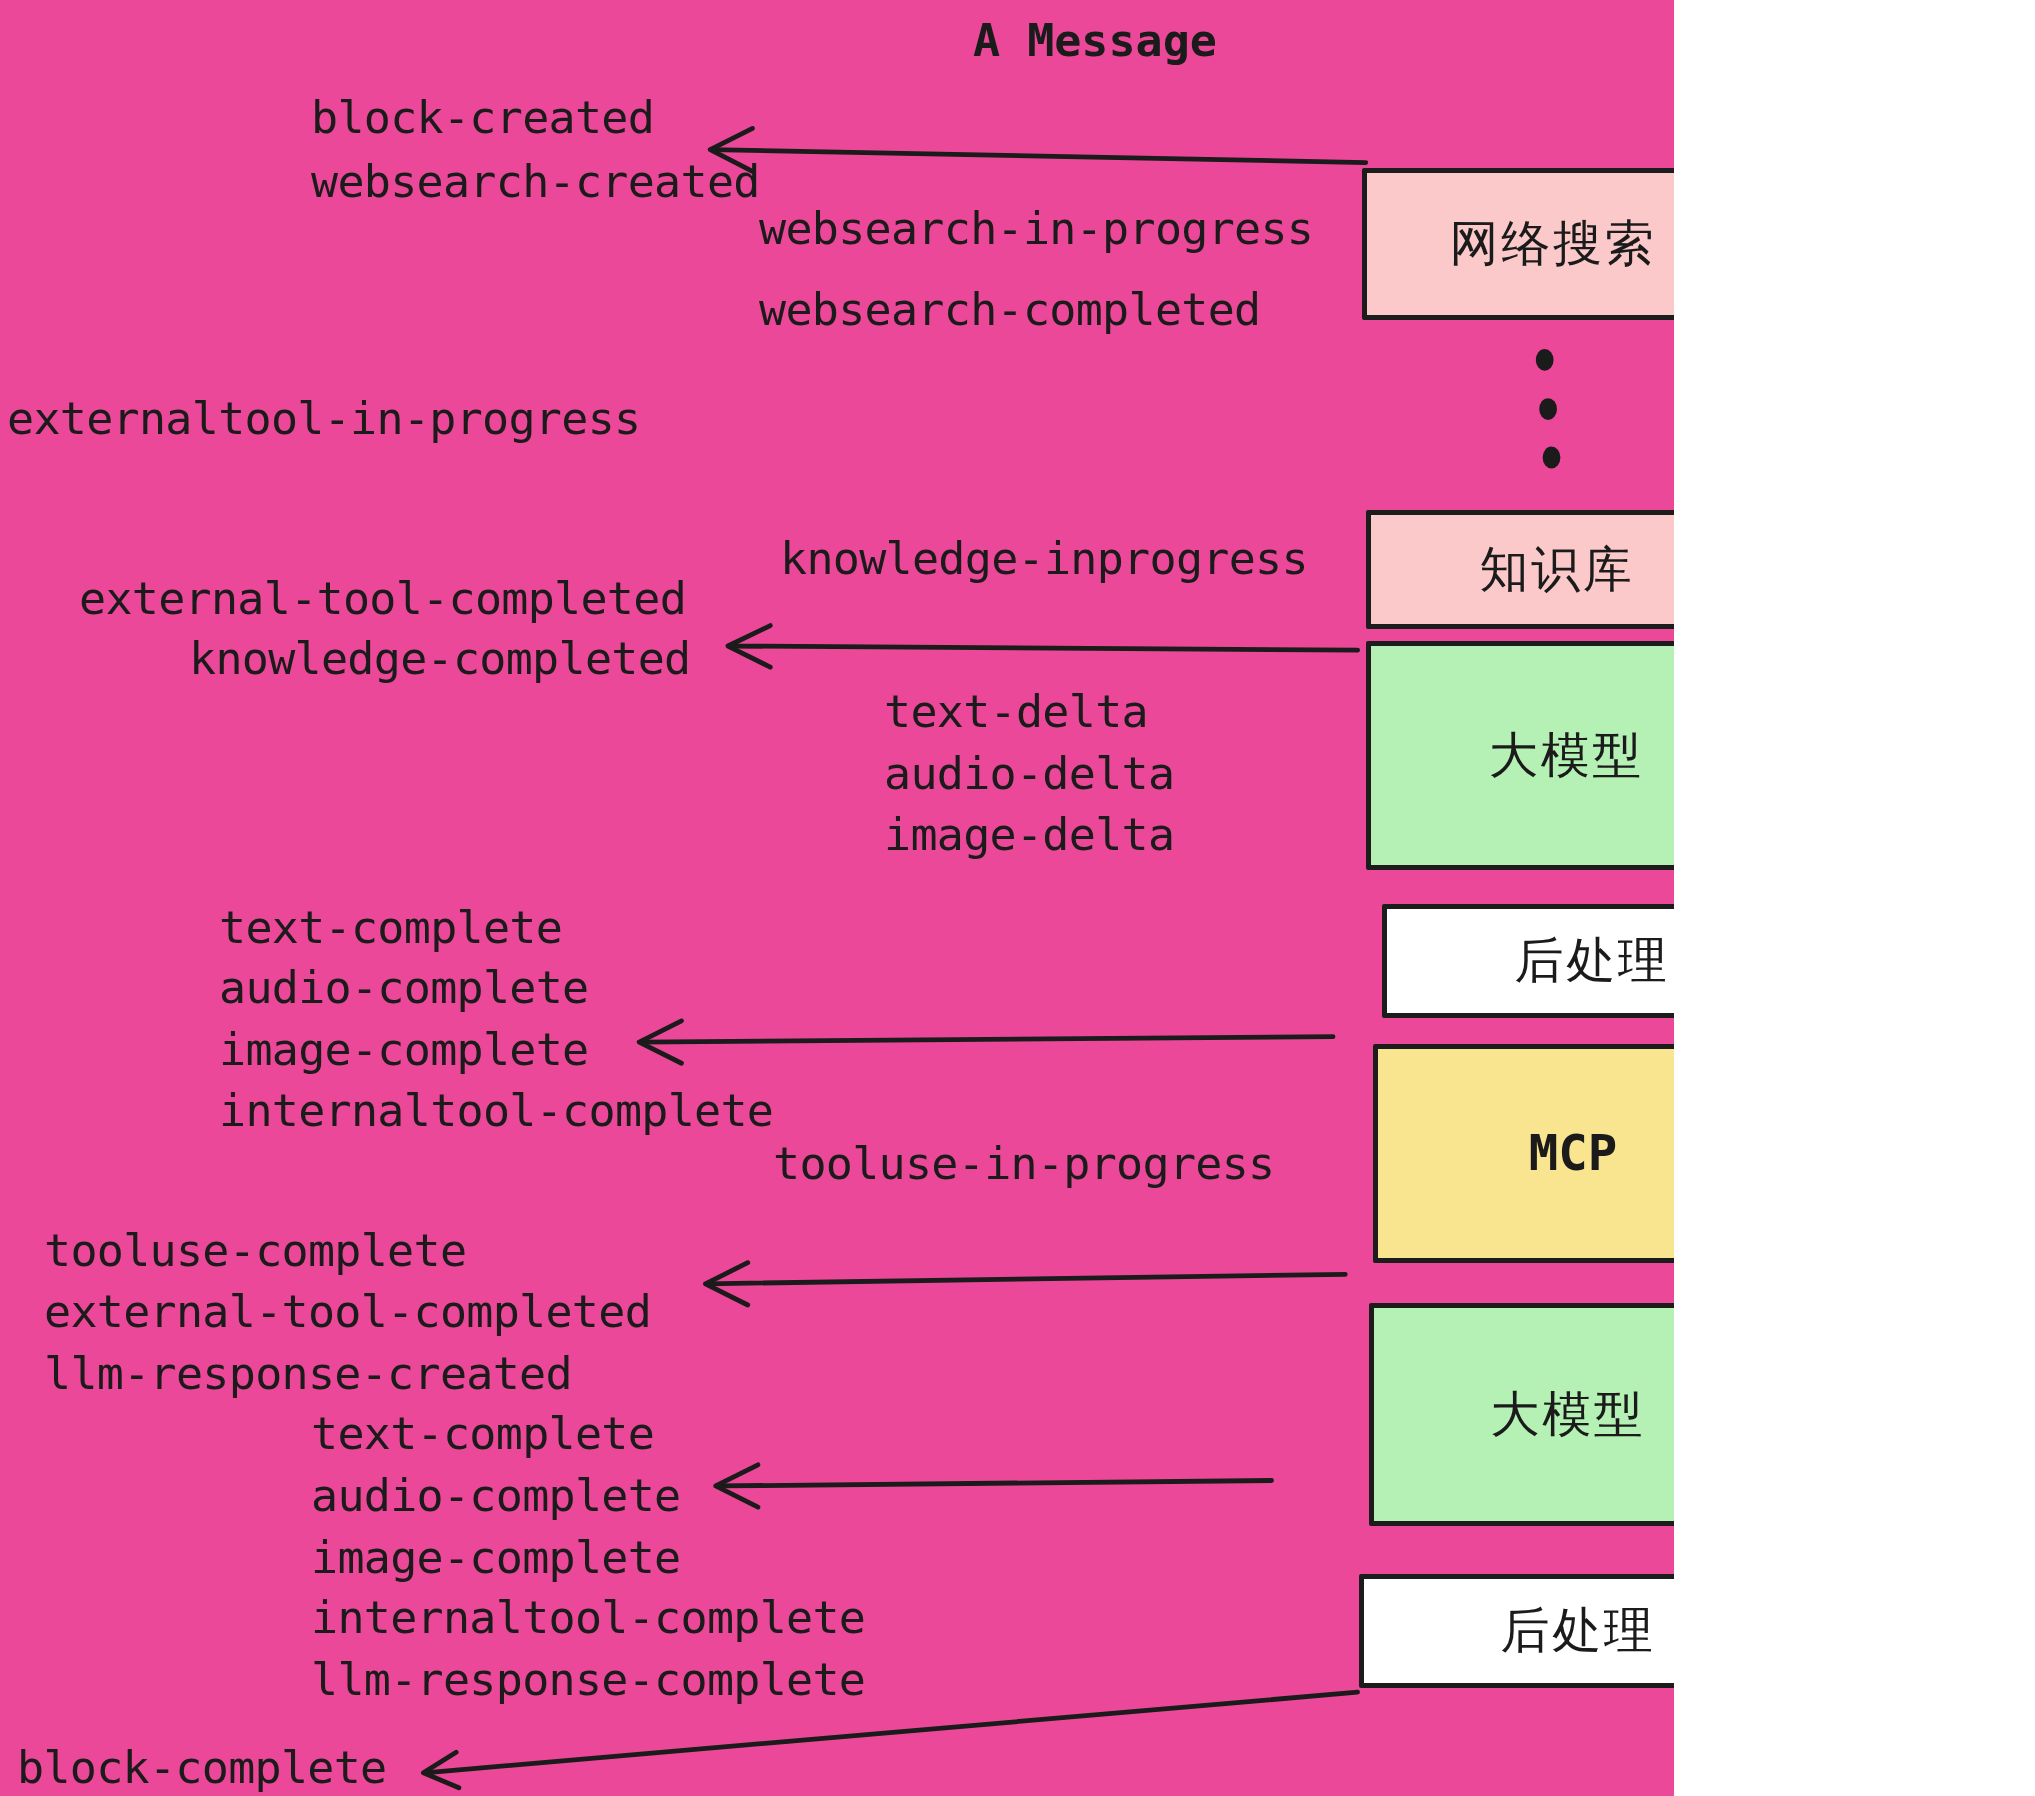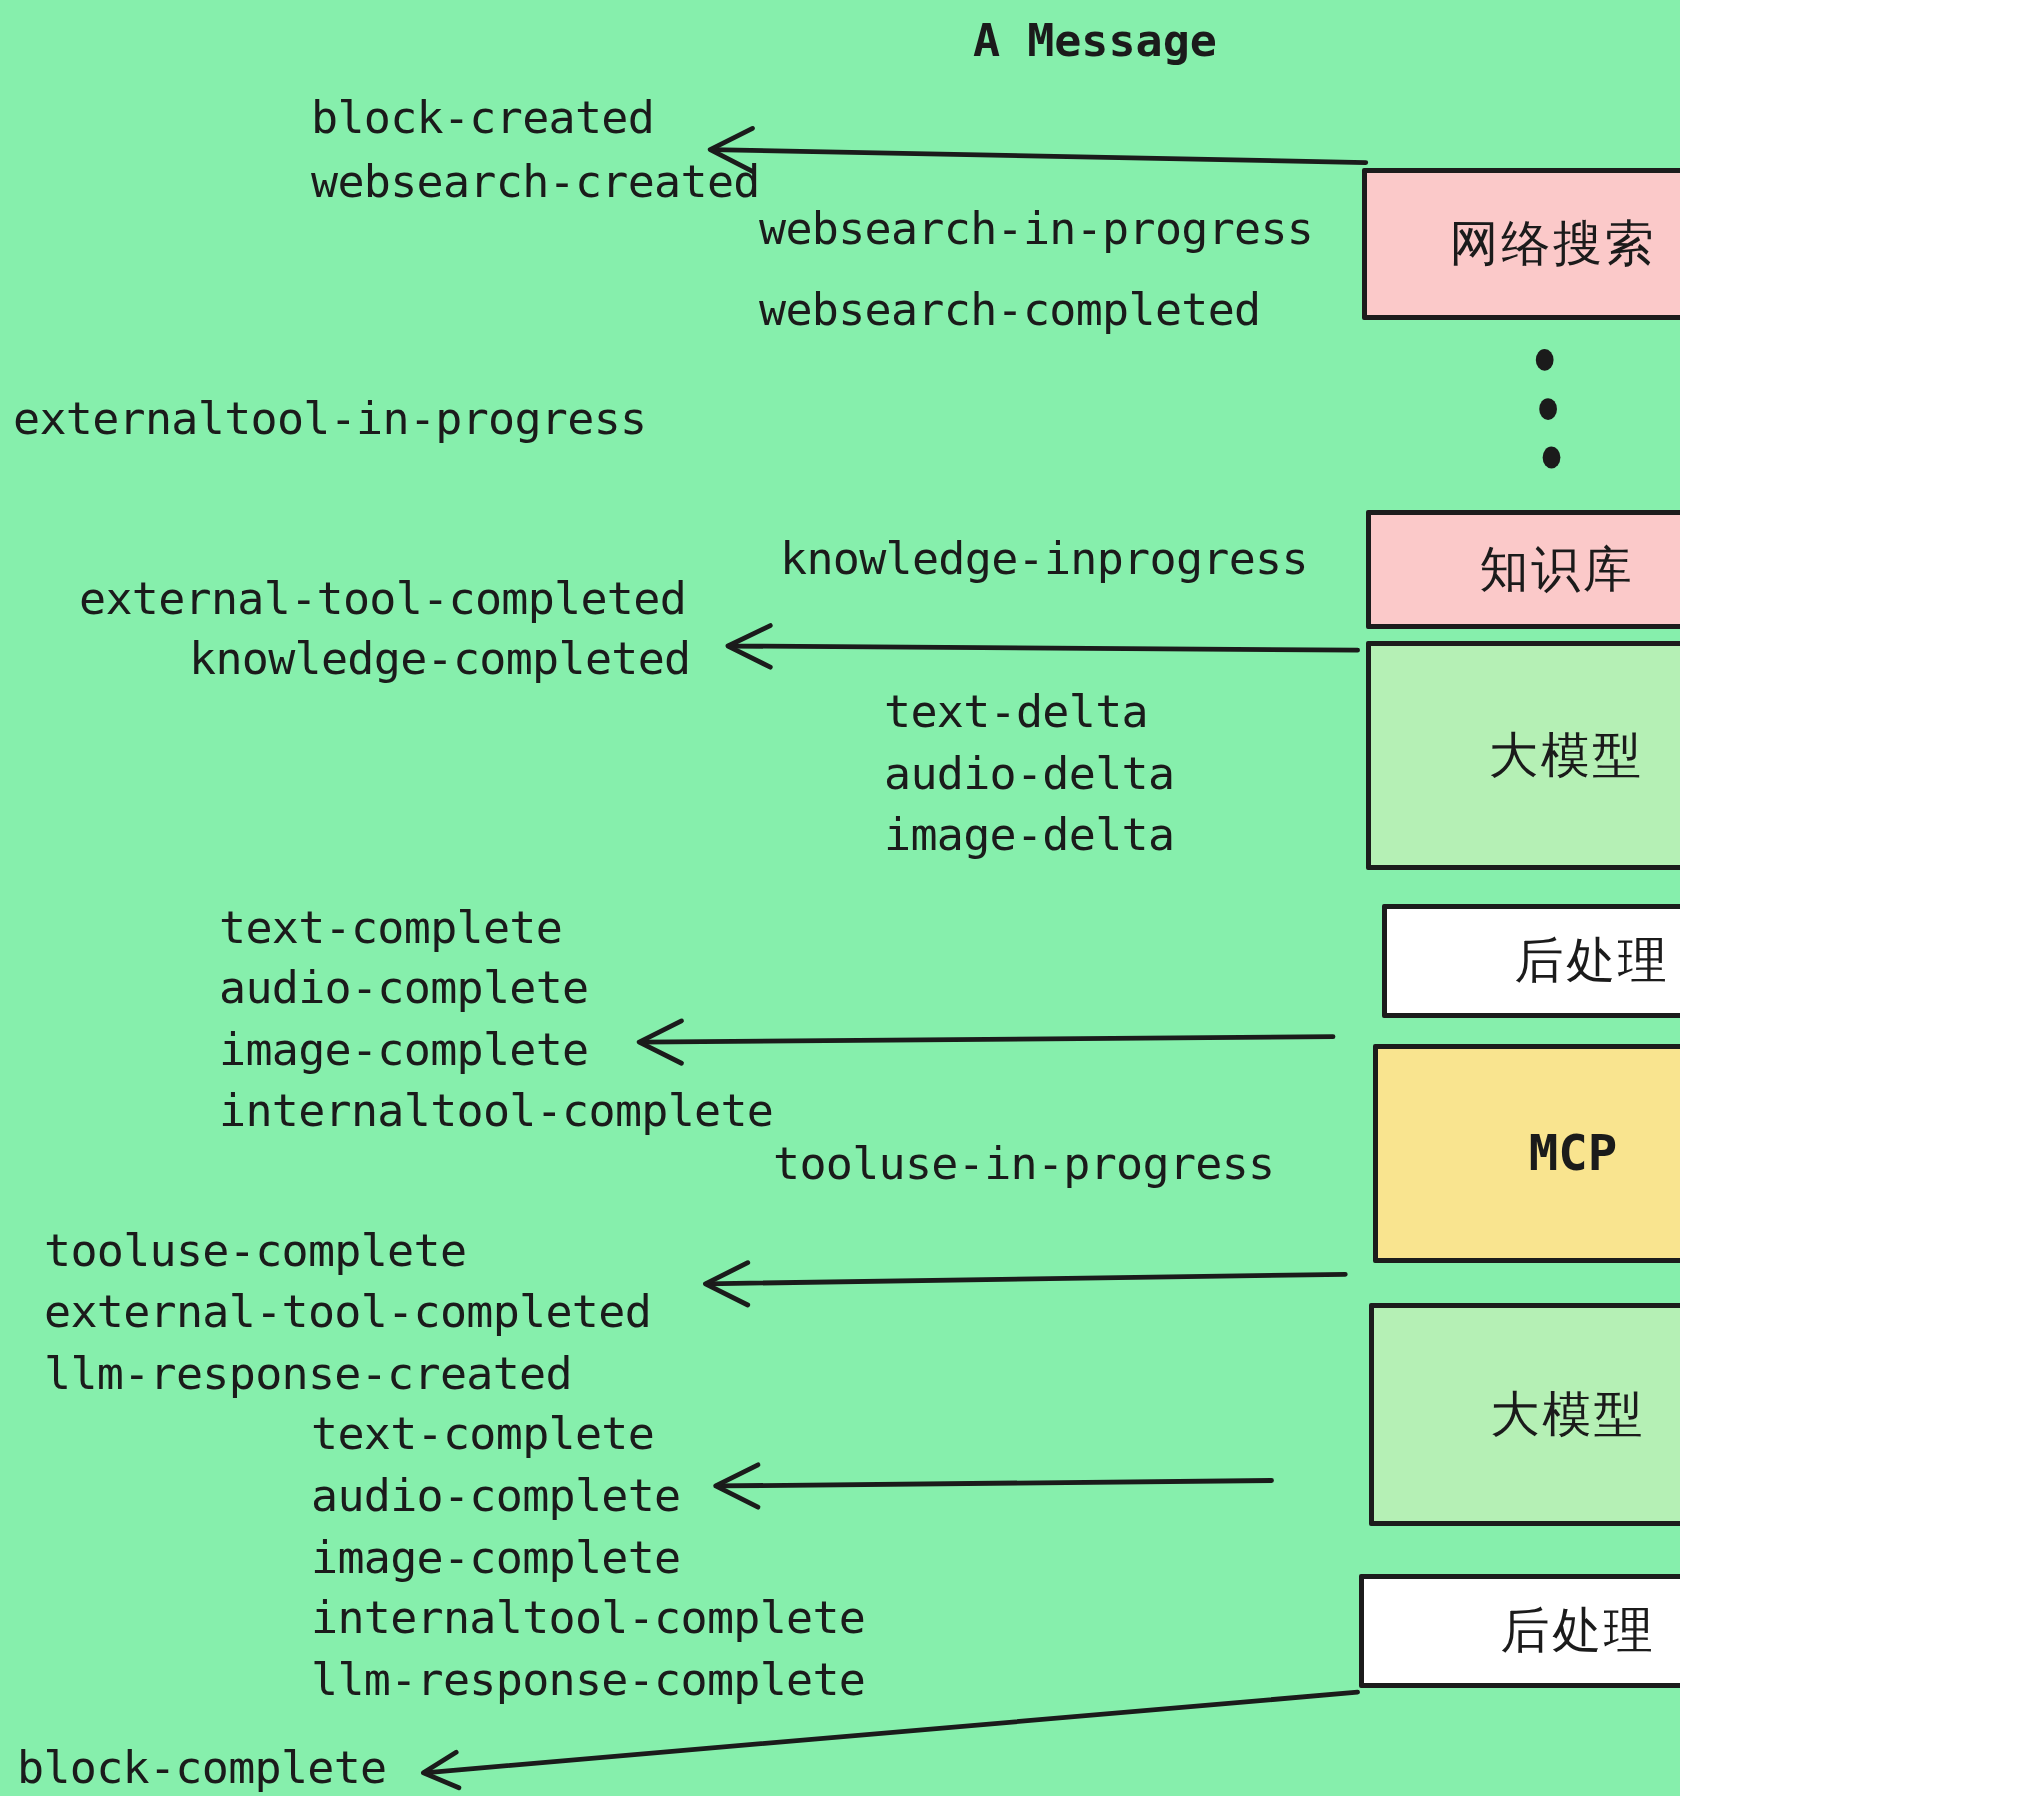--- a/index.html
+++ b/index.html
@@ -1,23 +1,22 @@
 <!DOCTYPE html>
 <html style="font-size:11px"><head>
 <meta charset="utf-8">
 <style>
   html,body{margin:0;padding:0;background:#ffffff;}
   #canvas{
     position:relative;
     width:1674px;height:1796px;
-    background:#86efac;
+    background:#ec4899;
     font-family:"DejaVu Sans Mono", monospace;
     color:#1b1b1b;
     overflow:hidden;
-    padding-left:6px;
   }
   .ev{
     position:absolute;
     font-size:45px;
     line-height:48px;
     white-space:nowrap;
     letter-spacing:-0.7px;
   }
   .title{
     position:absolute;
@@ -121,21 +120,21 @@
       <ellipse cx="2272" cy="670" rx="13" ry="16"></ellipse>
     </g>
   </svg>
 
   <div class="title" style="left:973px;top:13.7px;position:absolute;">A Message</div>
 
   <div class="ev" style="left:311px;top:94px;text-align:right;">block-created</div>
   <div class="ev" style="left:311px;top:158px;">websearch-created</div>
   <div class="ev" style="left:759px;top:205px;">websearch-in-progress</div>
   <div class="ev" style="left:759px;top:286px;">websearch-completed</div>
-  <div class="ev" style="left:13px;top:395px;">externaltool-in-progress</div>
+  <div class="ev" style="left:7px;top:395px;">externaltool-in-progress</div>
   <div class="ev" style="left:780px;top:535px;">knowledge-inprogress</div>
   <div class="ev" style="left:79px;top:575px;">external-tool-completed</div>
   <div class="ev" style="left:189px;top:635px;">knowledge-completed</div>
   <div class="ev" style="left:884px;top:688px;">text-delta</div>
   <div class="ev" style="left:884px;top:750px;">audio-delta</div>
   <div class="ev" style="left:884px;top:811px;">image-delta</div>
   <div class="ev" style="left:219px;top:904px;">text-complete</div>
   <div class="ev" style="left:219px;top:964px;">audio-complete</div>
   <div class="ev" style="left:219px;top:1026px;">image-complete</div>
   <div class="ev" style="left:219px;top:1087px;">internaltool-complete</div>

